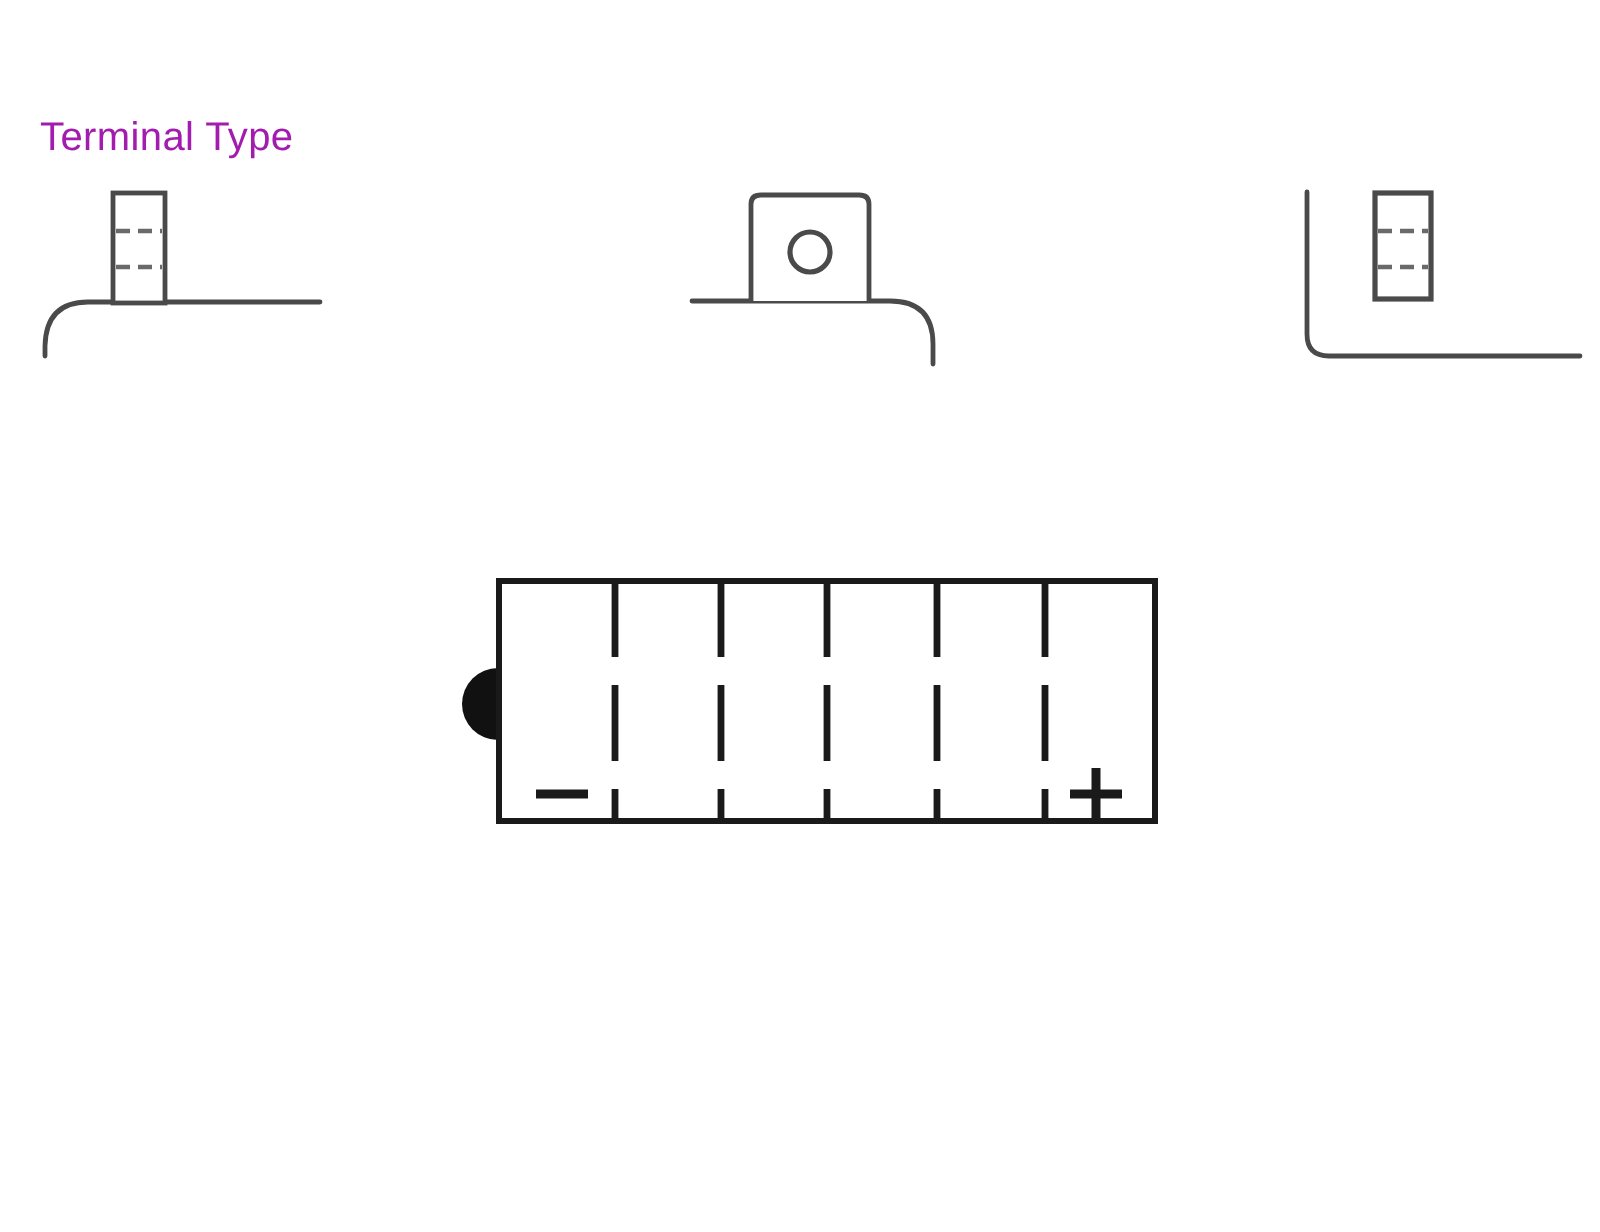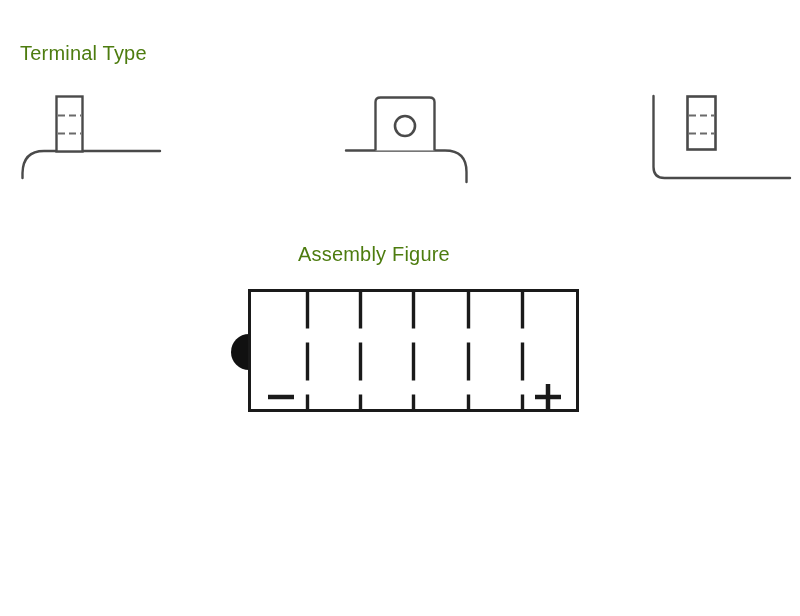--- a/index.html
+++ b/index.html
@@ -15,27 +15,28 @@
     font-family: "Liberation Sans", sans-serif;
   }
   #diagram-root {
     position: absolute;
     inset: 0;
     width: 800px;
     height: 616px;
   }
   .section-label {
     position: absolute;
-    color: #4d7c0f;
+    color: #a21caf;
     font-family: "Liberation Sans", sans-serif;
     font-size: 20px;
     font-weight: 400;
     letter-spacing: 0.2px;
     white-space: nowrap;
     user-select: none;
+    margin-top: 16px;
   }
   #terminal-type-label {
     left: 20px;
     top: 42px;
   }
   #assembly-figure-label {
     left: 298px;
     top: 243px;
   }
   .svg-layer {
@@ -48,21 +49,20 @@
   }
   .svg-layer * { pointer-events: auto; }
 </style>
 </head>
 <body>
 
 <div id="diagram-root">
 
   <div class="section-label" id="terminal-type-label">Terminal Type</div>
 
-  <div class="section-label" id="assembly-figure-label">Assembly Figure</div>
 
   <svg class="svg-layer" viewBox="0 0 800 616" xmlns="http://www.w3.org/2000/svg">
 
     <g>
 
       <path d="M 160 151 L 44 151 Q 23 151 22.5 173 L 22.5 178" fill="none" stroke="#4a4a4a" stroke-width="2.4" stroke-linecap="round"></path>
 
       <rect x="56.5" y="96.5" width="26" height="55" fill="#ffffff" stroke="#4a4a4a" stroke-width="2.4"></rect>
 
       <line x1="58" y1="115.5" x2="81" y2="115.5" stroke="#6a6a6a" stroke-width="2.2" stroke-dasharray="7 4"></line>

